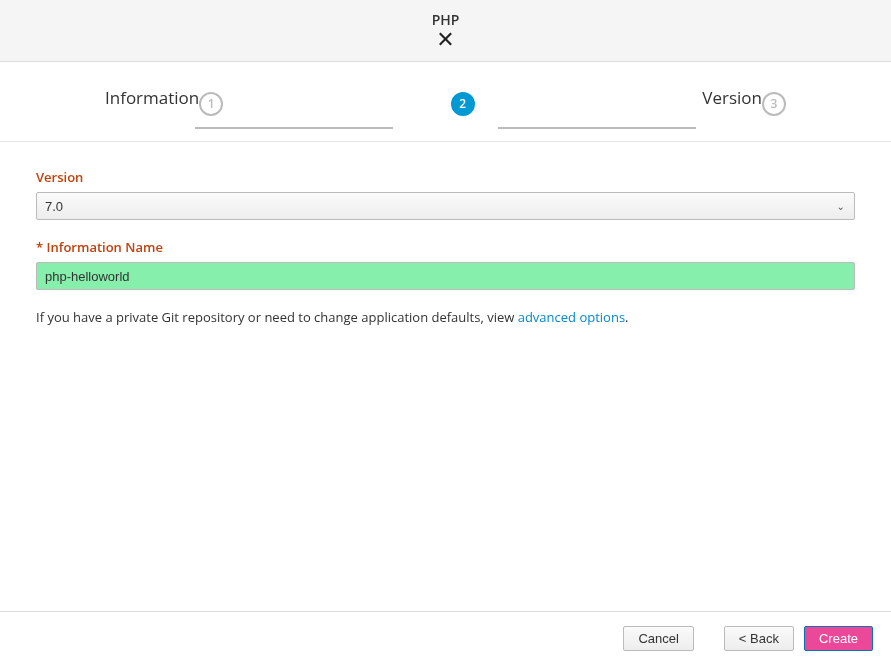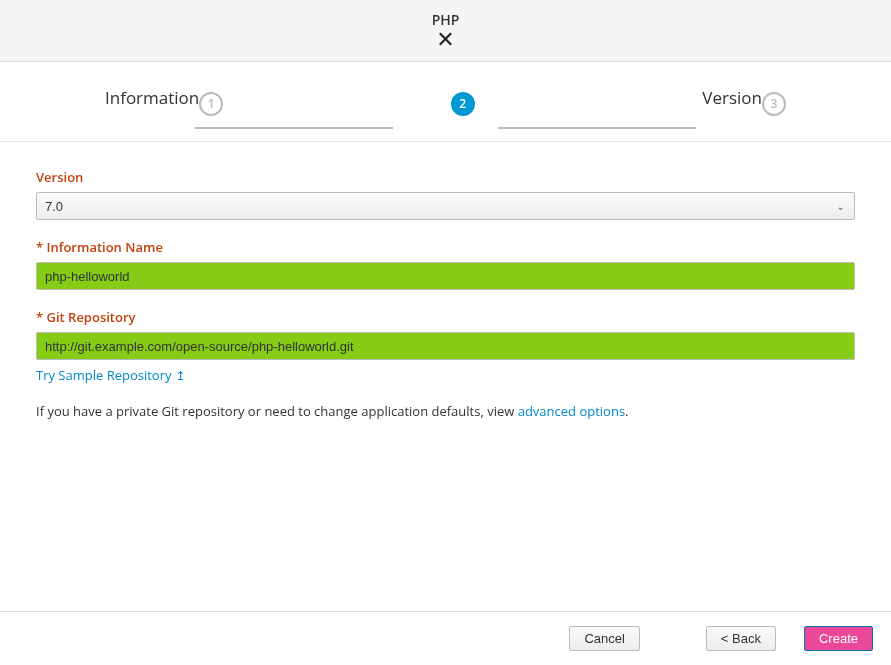--- a/index.html
+++ b/index.html
@@ -136,21 +136,21 @@
       color: #555;
     }
     .form-input {
       width: 100%;
       height: 28px;
       border: 1px solid #bbb;
       border-radius: 2px;
       padding: 0 8px;
       font-size: 13px;
       color: #333;
-      background: #84cc16;
+      background: #86efac;
     }
     .try-sample {
       color: #0088ce;
       font-size: 13px;
       cursor: pointer;
       display: inline-flex;
       align-items: center;
       gap: 4px;
       margin-top: 6px;
     }
@@ -169,21 +169,21 @@
     }
     .modal-footer {
       position: absolute;
       bottom: 0;
       left: 0;
       right: 0;
       border-top: 1px solid #ddd;
       padding: 14px 18px;
       display: flex;
       justify-content: flex-end;
-      gap: 28px;
+      gap: 10px;
       background: #fff;
     }
     .footer-gap {
       width: 10px;
     }
     .btn {
       padding: 4px 14px;
       font-size: 13px;
       border-radius: 2px;
       cursor: pointer;
@@ -234,28 +234,20 @@
       </select>
       <span class="select-caret">⌄</span>
     </div>
   </div>
 
   <div class="form-group">
     <label class="form-label">* Information Name</label>
     <input type="text" class="form-input" value="php-helloworld" style="">
   </div>
 
-  <div class="form-group">
-    <label class="form-label">* Git Repository</label>
-    <input type="text" class="form-input" value="http://git.example.com/open-source/php-helloworld.git" style="">
-    <a class="try-sample">
-      <span>Try Sample Repository</span>
-      <span class="try-sample-icon">↥</span>
-    </a>
-  </div>
 
   <p class="help-text">
     <span>If you have a private Git repository or need to change application defaults, view </span><a>advanced options</a><span>.</span>
   </p>
 </div>
 
 <div class="modal-footer">
   <button class="btn">Cancel</button>
   <span class="footer-gap"></span>
   <button class="btn">&lt; Back</button>

